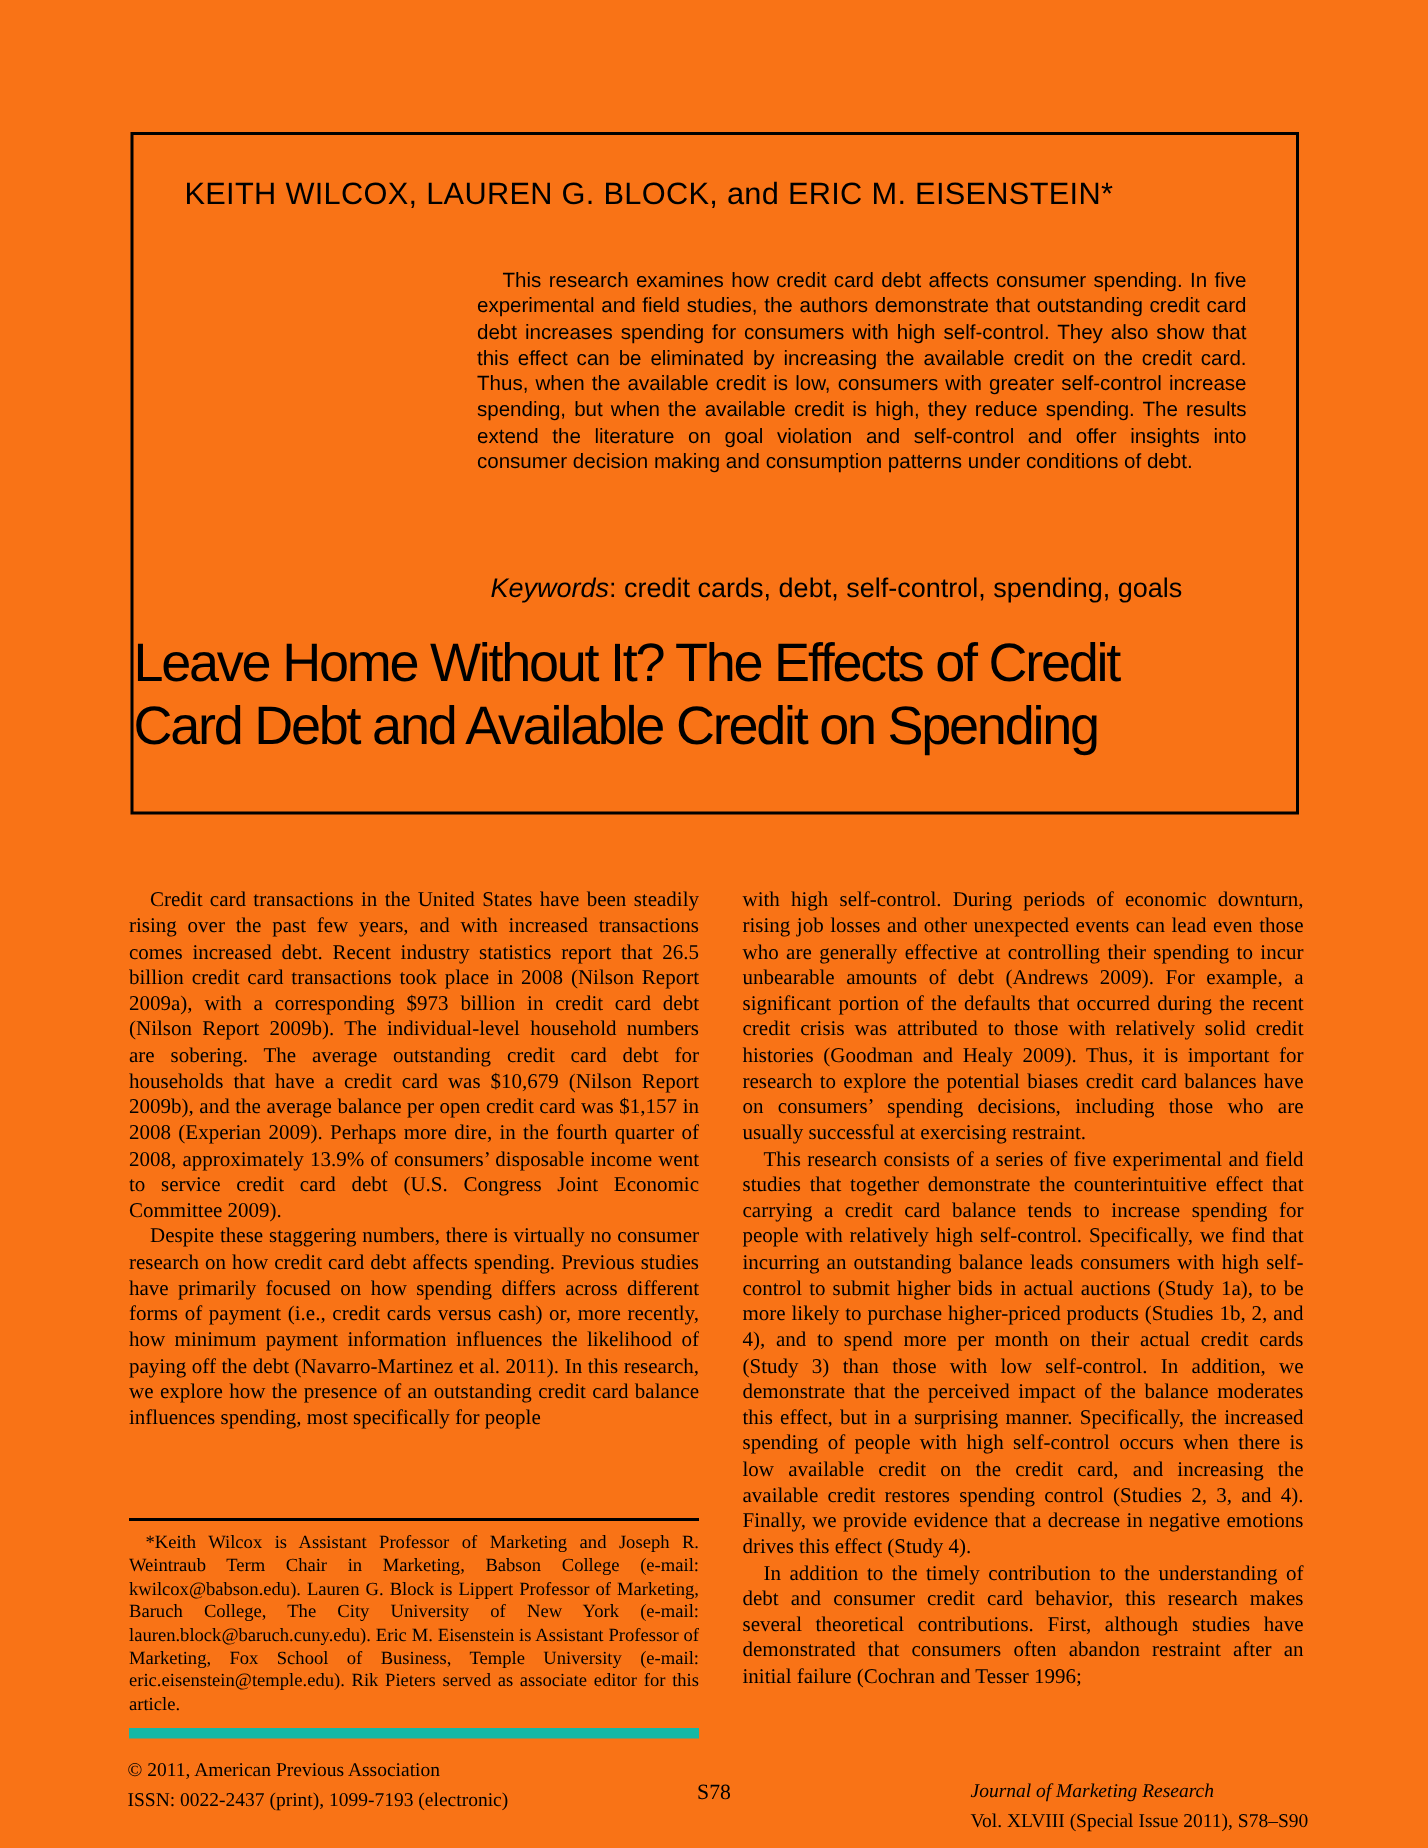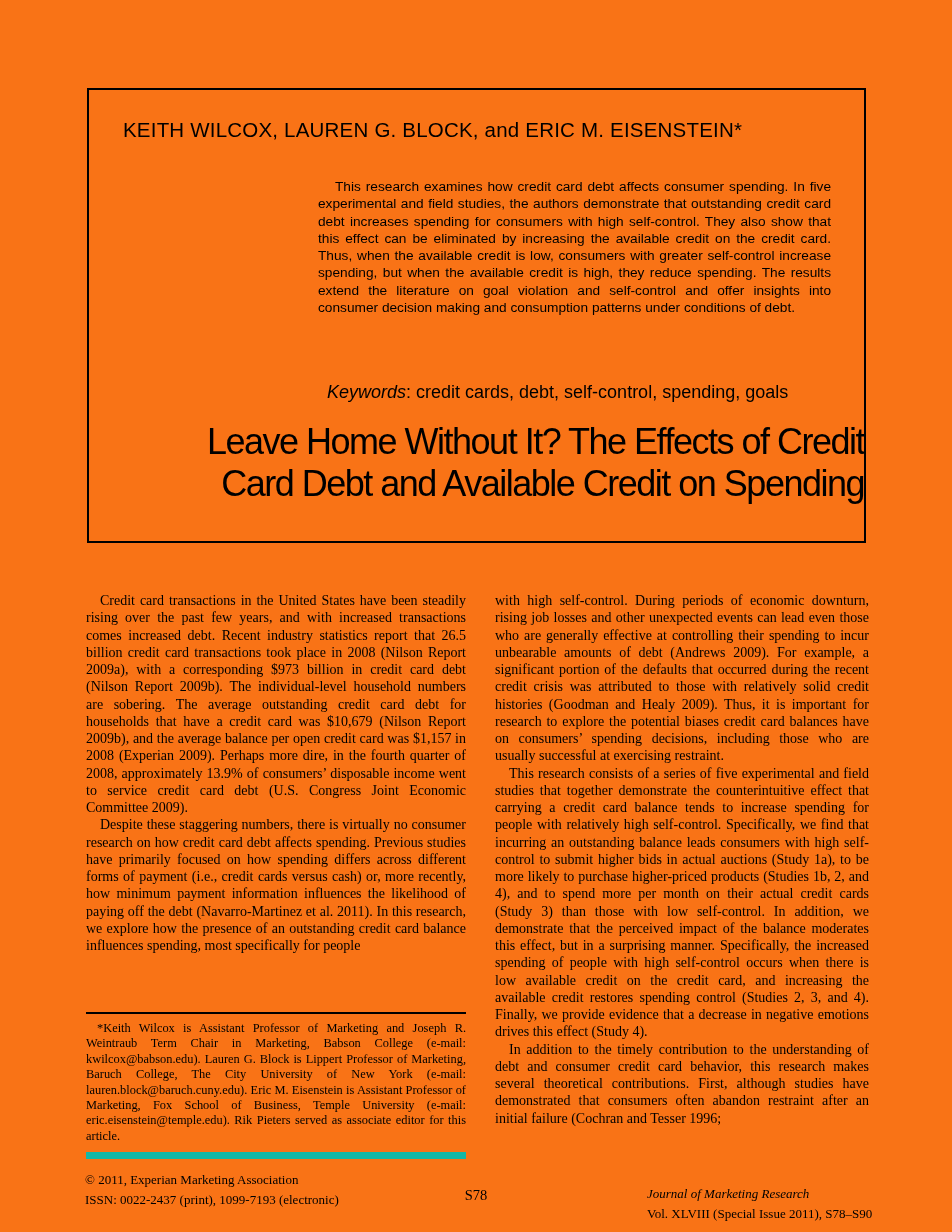--- a/index.html
+++ b/index.html
@@ -54,21 +54,21 @@
     font-family: "Liberation Sans", sans-serif;
     font-size: 18px;
     margin-top: 16px;
   }
   .kw-label { font-style: italic; }
   .title {
     position: absolute;
     left: 0;
     width: 100%;
     top: 331px;
-    text-align: right;
+    text-align: left;
     font-family: "Liberation Sans", sans-serif;
     font-size: 36px;
     line-height: 42px;
     letter-spacing: -1.5px;
   }
 
   
   .col {
     position: absolute;
     top: 592px;
@@ -150,21 +150,21 @@
 
   <div class="footnote">*Keith Wilcox is Assistant Professor of Marketing and Joseph R. Weintraub Term Chair in Marketing, Babson College (e-mail: kwilcox@babson.edu). Lauren G. Block is Lippert Professor of Marketing, Baruch College, The City University of New York (e-mail: lauren.block@baruch.cuny.edu). Eric M. Eisenstein is Assistant Professor of Marketing, Fox School of Business, Temple University (e-mail: eric.eisenstein@temple.edu). Rik Pieters served as associate editor for this article.</div>
 
   <div class="col col-right">
     <p>with high self-control. During periods of economic downturn, rising job losses and other unexpected events can lead even those who are generally effective at controlling their spending to incur unbearable amounts of debt (Andrews 2009). For example, a significant portion of the defaults that occurred during the recent credit crisis was attributed to those with relatively solid credit histories (Goodman and Healy 2009). Thus, it is important for research to explore the potential biases credit card balances have on consumers’ spending decisions, including those who are usually successful at exercising restraint.</p>
     <p class="indent">This research consists of a series of five experimental and field studies that together demonstrate the counterintuitive effect that carrying a credit card balance tends to increase spending for people with relatively high self-control. Specifically, we find that incurring an outstanding balance leads consumers with high self-control to submit higher bids in actual auctions (Study 1a), to be more likely to purchase higher-priced products (Studies 1b, 2, and 4), and to spend more per month on their actual credit cards (Study 3) than those with low self-control. In addition, we demonstrate that the perceived impact of the balance moderates this effect, but in a surprising manner. Specifically, the increased spending of people with high self-control occurs when there is low available credit on the credit card, and increasing the available credit restores spending control (Studies 2, 3, and 4). Finally, we provide evidence that a decrease in negative emotions drives this effect (Study 4).</p>
     <p class="indent">In addition to the timely contribution to the understanding of debt and consumer credit card behavior, this research makes several theoretical contributions. First, although studies have demonstrated that consumers often abandon restraint after an initial failure (Cochran and Tesser 1996;</p>
   </div>
 
   <div class="footer-left">
-    <div>© 2011, Experian Marketing Association</div>
+    <div>© 2011, American Previous Association</div>
     <div>ISSN: 0022-2437 (print), 1099-7193 (electronic)</div>
   </div>
 
   <div class="footer-page">S78</div>
 
   <div class="footer-right">
     <div class="journal-name">Journal of Marketing Research</div>
     <div>Vol. XLVIII (Special Issue 2011), S78–S90</div>
   </div>
 

